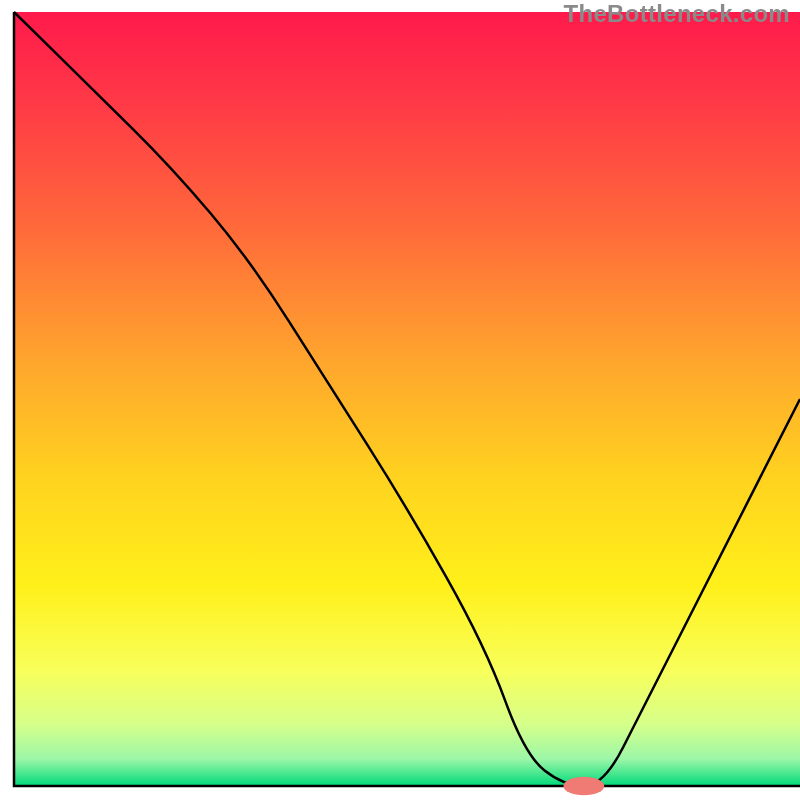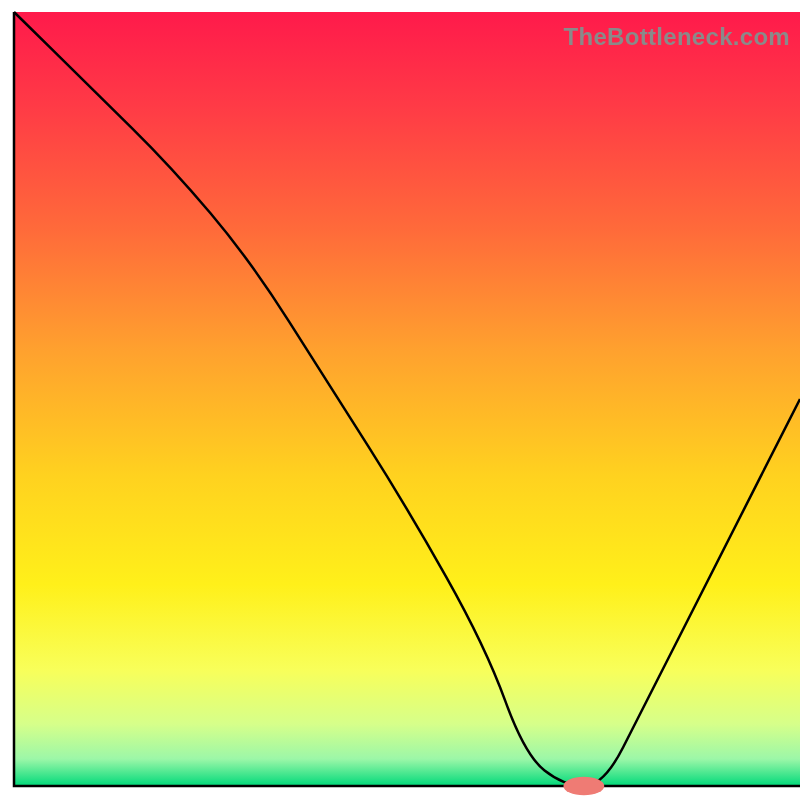--- a/index.html
+++ b/index.html
@@ -11,21 +11,21 @@
     overflow: hidden;
     font-family: Arial, Helvetica, sans-serif;
   }
   .chart-container {
     position: relative;
     width: 800px;
     height: 800px;
   }
   .watermark {
     position: absolute;
-    top: 23px;
+    top: 0;
     right: 10px;
     font-size: 24px;
     font-weight: 600;
     color: #8a8a8a;
     letter-spacing: 0.3px;
     z-index: 5;
   }
   svg {
     display: block;
   }

